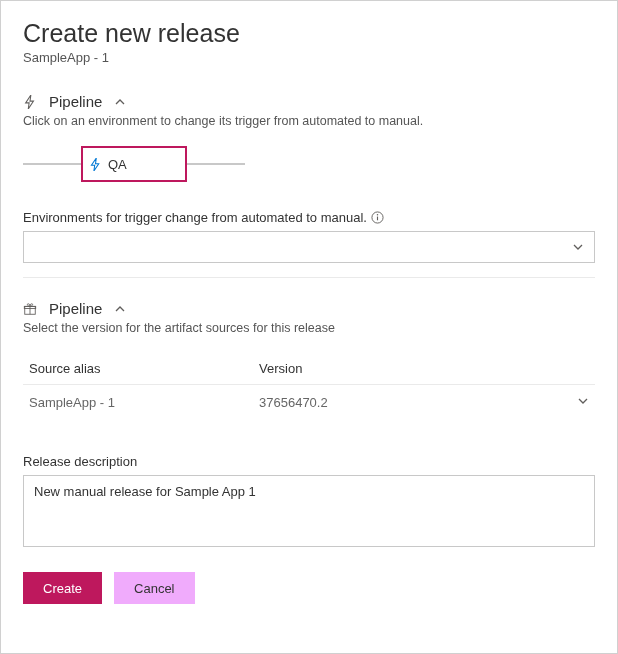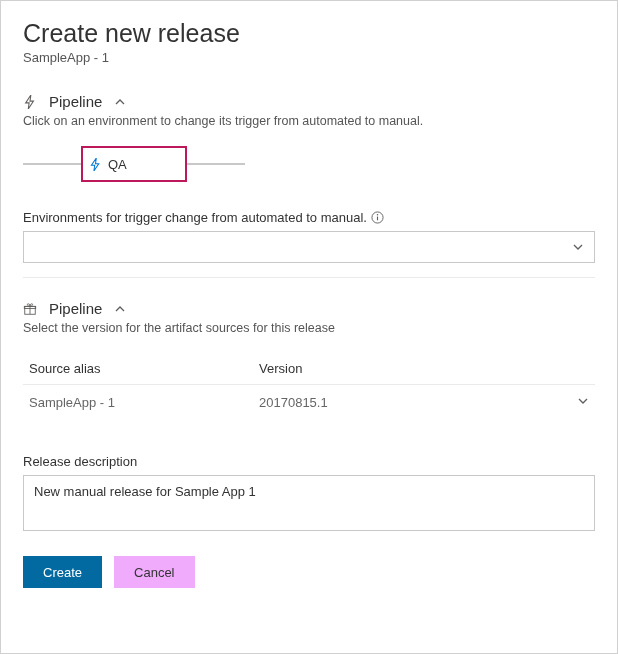--- a/index.html
+++ b/index.html
@@ -90,33 +90,33 @@
   font-size: 13px;
   color: #666;
   cursor: pointer;
 }
 .col-alias { width: 230px; }
 .col-version { flex: 1; }
 .col-chevron { width: 20px; text-align: right; }
 
 .desc-area {
   width: 100%;
-  height: 56px;
+  height: 72px;
   border: 1px solid #c8c8c8;
   padding: 8px 10px;
   font-family: inherit;
   font-size: 13px;
   color: #333;
   resize: none;
   margin-bottom: 22px;
 }
 
 .buttons { display: flex; gap: 12px; }
 .btn-primary {
-  background: #0369a1;
+  background: #be185d;
   color: #fff;
   border: none;
   height: 32px;
   padding: 0 20px;
   font-size: 13px;
   cursor: pointer;
 }
 .btn-secondary {
   background: #f0abfc;
   color: #333;
@@ -207,21 +207,21 @@
   </div>
   <div class="section-desc">Select the version for the artifact sources for this release</div>
 
   <div class="artifact-table">
     <div class="artifact-head">
       <div class="col-alias">Source alias</div>
       <div class="col-version">Version</div>
     </div>
     <div class="artifact-row">
       <div class="col-alias">SampleApp - 1</div>
-      <div class="col-version">20170815.1</div>
+      <div class="col-version">37656470.2</div>
       <div class="col-chevron">
         <span class="icon">
           <svg width="12" height="12" viewBox="0 0 12 12">
               <path d="M2 4l4 4 4-4" fill="none" stroke="#605e5c" stroke-width="1.3"></path>
             </svg>
         </span>
       </div>
     </div>
   </div>
 

